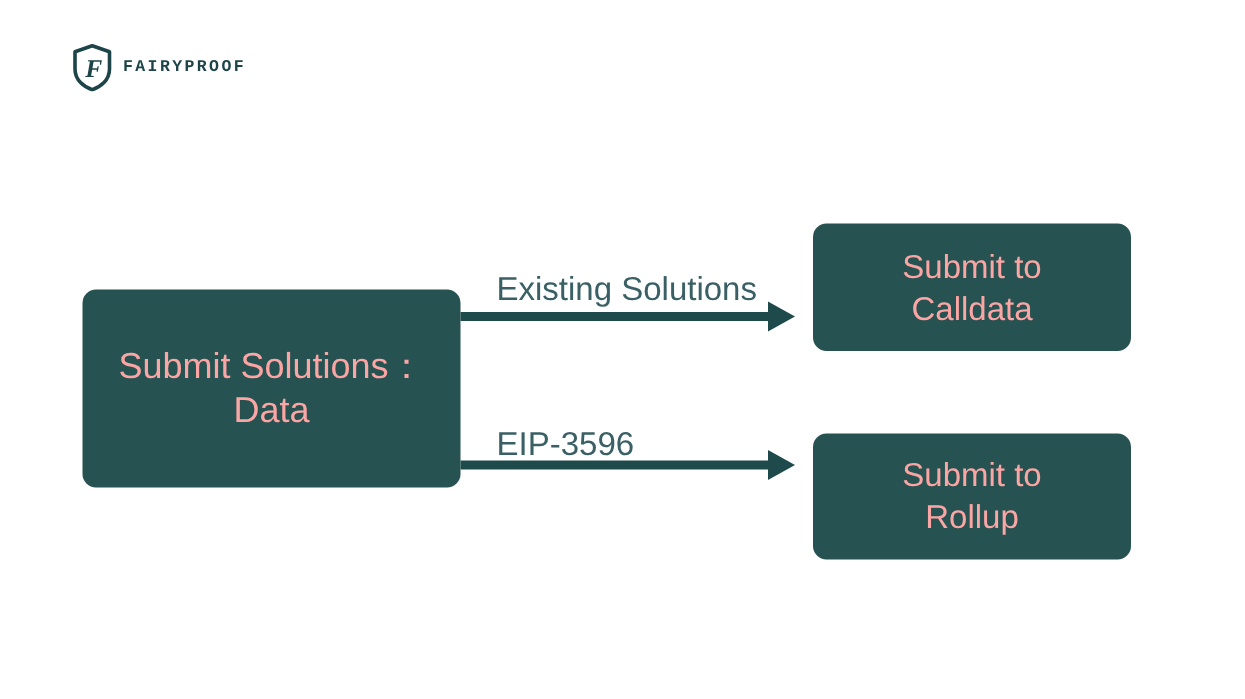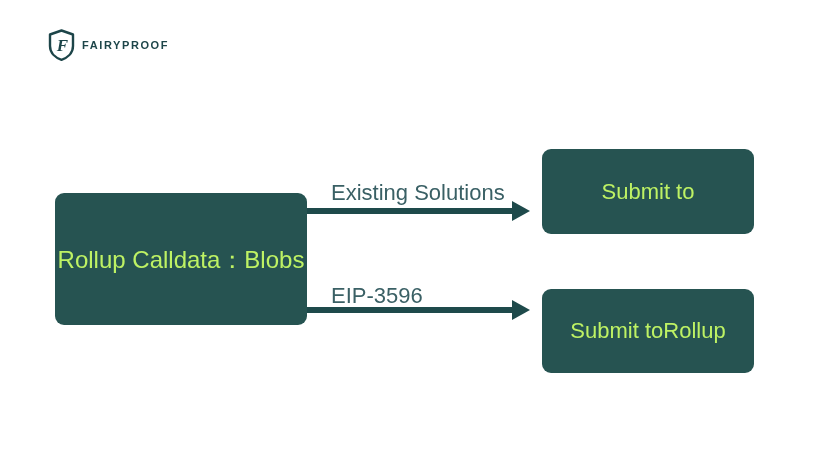--- a/index.html
+++ b/index.html
@@ -20,29 +20,31 @@
     display: flex;
     align-items: center;
     gap: 7px;
   }
   .logo svg { display: block; }
   .brand {
     font-size: 11px;
     font-weight: bold;
     letter-spacing: 1.6px;
     color: #1d4549;
+    font-family: Liberation Mono, monospace;
   }
 
   
   .box {
     position: absolute;
     background: #265351;
     border-radius: 9px;
-    color: #bef264;
+    color: #fca5a5;
     display: flex;
+    flex-direction: column;
     justify-content: center;
     align-items: center;
     text-align: center;
   }
   .box span { display: block; }
   #box-rollup {
     left: 55px; top: 193px;
     width: 252px; height: 132px;
     font-size: 24px; line-height: 29px;
   }
@@ -94,26 +96,27 @@
   <span>
     <svg width="27" height="32" viewBox="0 0 27 32">
       <path d="M13.5 1.5 L25 5.5 V17 C25 24.5 19 29 13.5 30.8 C8 29 2 24.5 2 17 V5.5 Z" fill="none" stroke="#1d4549" stroke-width="2.4" stroke-linejoin="round"></path>
       <text x="14.5" y="22" font-size="17" font-style="italic" font-weight="bold" font-family="Liberation Serif, serif" text-anchor="middle" fill="#1d4549">F</text>
     </svg>
   </span>
   <span class="brand">FAIRYPROOF</span>
 </div>
 
 <div class="box" id="box-rollup">
-  <span>Rollup Calldata：</span>
-  <span>Blobs</span>
+  <span>Submit Solutions：</span>
+  <span>Data</span>
 </div>
 
 <div class="box" id="box-calldata">
   <span>Submit to</span>
+  <span>Calldata</span>
 </div>
 
 <div class="box" id="box-blobs">
   <span>Submit to</span>
   <span>Rollup</span>
 </div>
 
 <div class="arrow" id="arrow-existing"></div>
 <div class="arrow" id="arrow-eip4844"></div>
 

